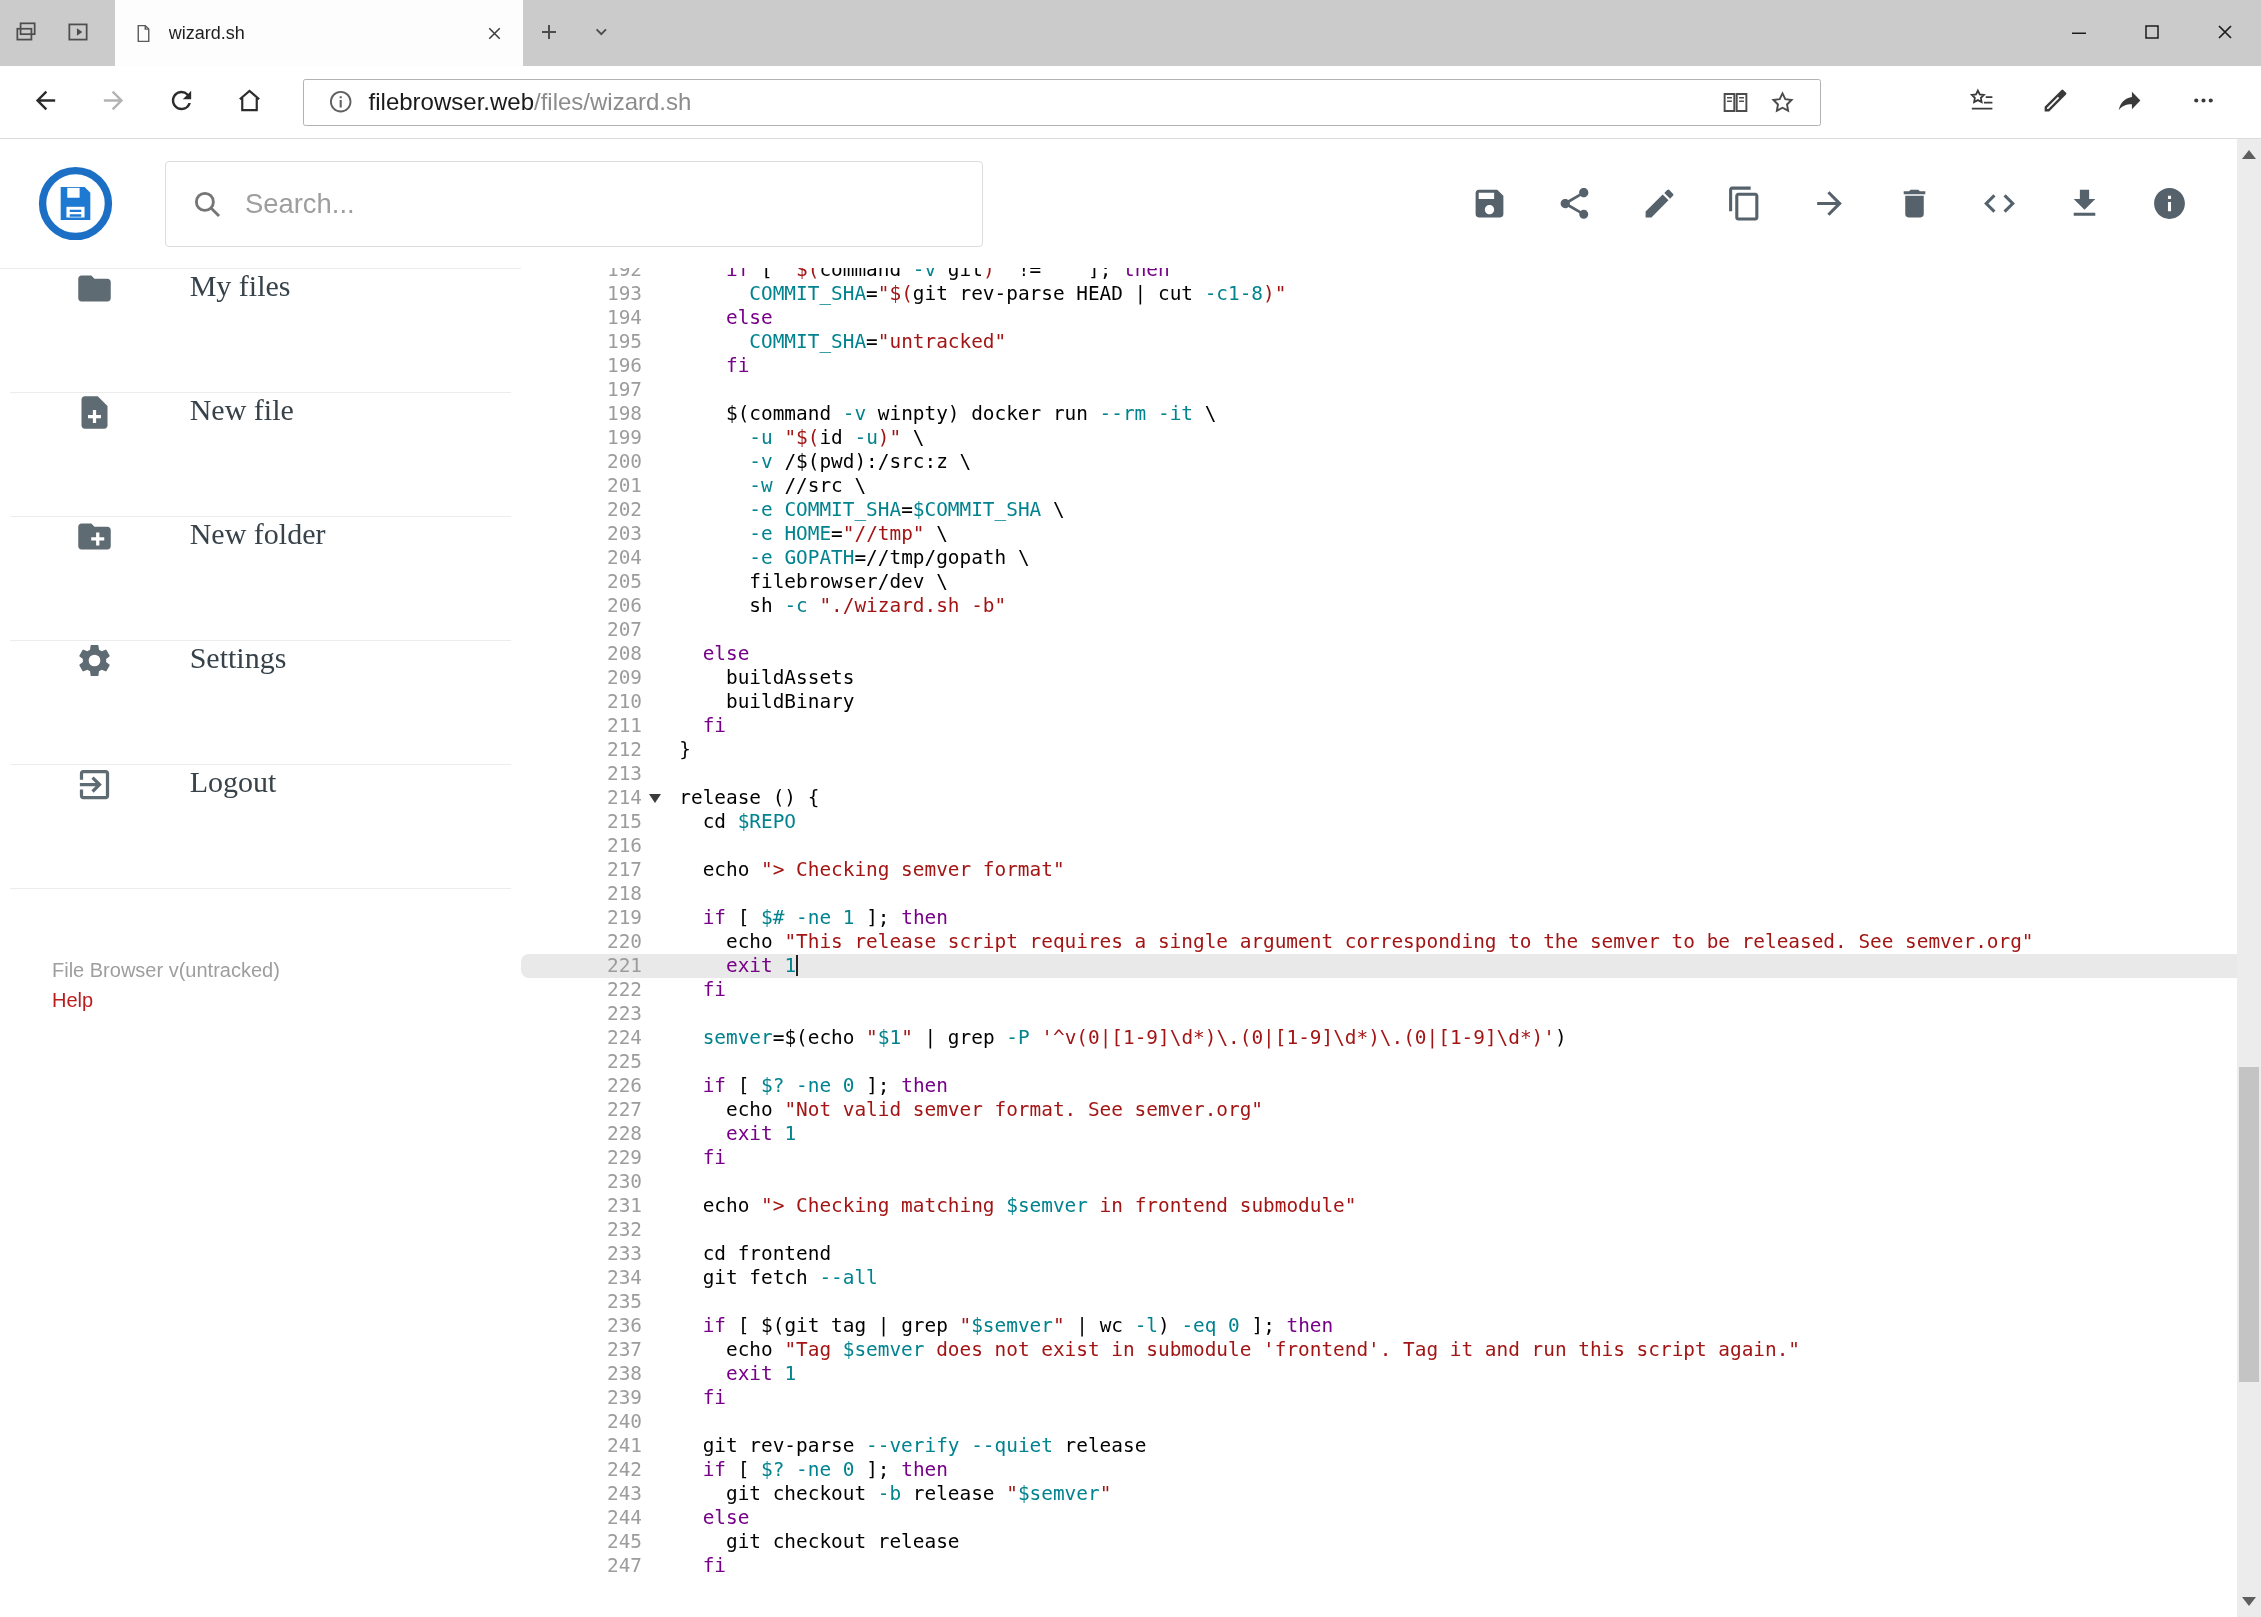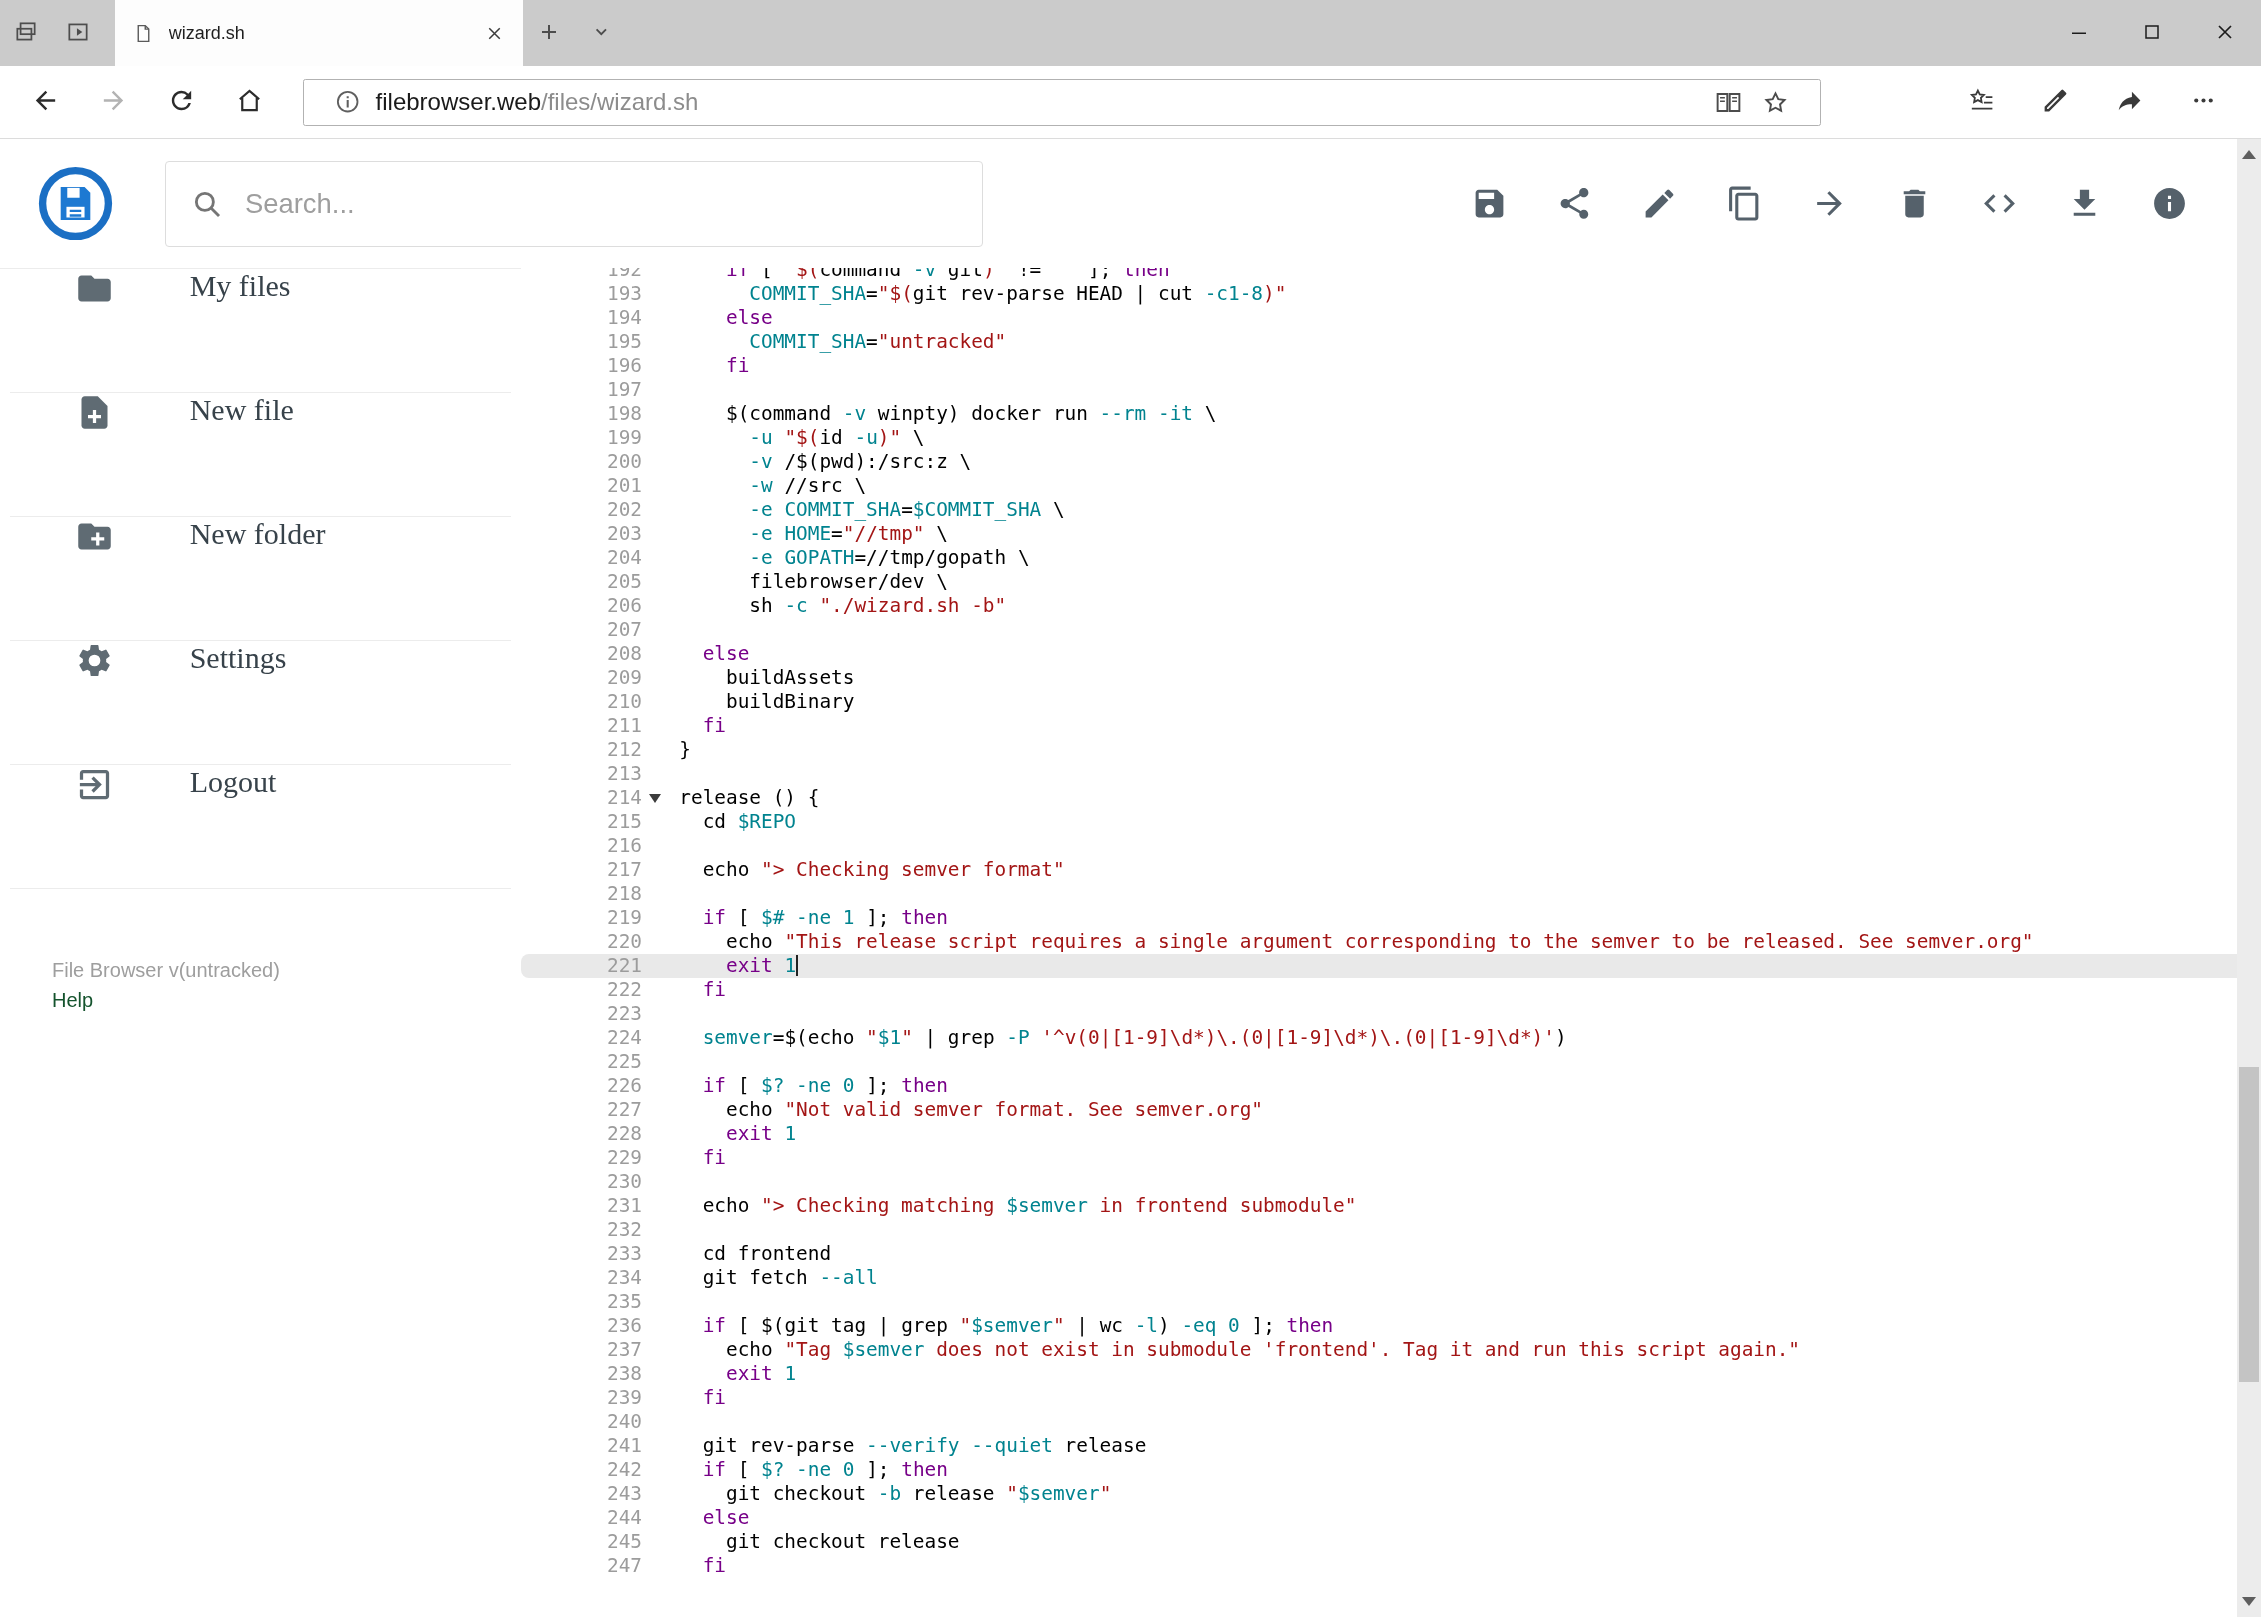--- a/index.html
+++ b/index.html
@@ -22,21 +22,21 @@
   .tabdrop svg { width:22.6px; height:22.6px; }
   .win-controls { margin-left: auto; display:flex; }
   .win-btn { width: 73px; background: transparent; border: 0; display:flex; align-items:center; justify-content:center; color:#1c1c1c; }
   .win-btn svg { width: 24px; height: 24px; }
 
   
   .addressbar { height: 73px; background:#fff; border-bottom: 1.6px solid #dcdcdc; display:flex; align-items:center; padding: 0 11.3px; flex:none; }
   .nav-btn { width: 68px; height: 60px; background:transparent; border:0; display:flex; align-items:center; justify-content:center; color:#2c2c2c; }
   .nav-btn svg { width: 29px; height: 29px; }
   .nav-btn.disabled { color:#b3b3b3; }
-  .urlbox { height: 47px; width: 1518px; margin-left: 19.4px; border: 1.6px solid #b2b2b2; border-radius: 2.4px; background:#fff; display:flex; align-items:center; padding: 0 30px; }
+  .urlbox { height: 47px; width: 1518px; margin-left: 19.4px; border: 1.6px solid #b2b2b2; border-radius: 2.4px; background:#fff; display:flex; align-items:center; padding: 0 23px; }
   .url-info { color:#5f5f5f; display:flex; }
   .url-info svg { width: 27.4px; height: 27.4px; }
   .url-text { font-size: 24px; margin-left: 14.5px; white-space: nowrap; }
   .url-host { color: #1a1a1a; }
   .url-path { color: #8c8c8c; }
   .url-right { margin-left:auto; display:flex; align-items:center; gap: 18px; color:#4c4c4c; }
   .url-right .uic { display:flex; }
   .url-right svg { width: 29px; height: 29px; }
   .bar-right { margin-left: auto; display: flex; align-items: center; padding-right: 9.7px; }
   .bar-right .nav-btn { width: 74px; color:#3a3a3a; }
@@ -59,21 +59,21 @@
 
   .appbody { flex:1; display:flex; overflow:hidden; }
 
   
   .sidebar { width: 521px; flex:none; border-top: 1.6px solid #ececec; display:flex; flex-direction:column; }
   .sb-item { height: 124px; display:flex; align-items:flex-start; padding-left: 65px; border-bottom: 1.6px solid #ececec; margin: 0 9.7px; font-family: Liberation Serif, serif; }
   .sb-icon { color:#5f6b73; display:flex; margin-right: 76px; }
   .sb-icon svg { width: 39px; height: 39px; }
   .sb-label { font-size: 30px; color:#37424a; }
   .sb-footer { margin-top: 66px; padding-left: 52px; font-size: 20px; color:#9e9e9e; line-height: 30px; }
-  .sb-footer a { color:#14532d; text-decoration:none; display:block; }
+  .sb-footer a { color:#b91c1c; text-decoration:none; display:block; }
 
   
   .editor { flex: 1; overflow: hidden; position: relative; background:#fff; }
   .code-lines { margin-top: -9.7px; font-family: "DejaVu Sans Mono", monospace; font-size: 19.4px; line-height: 24px; }
   .code-line { display:flex; height: 24px; white-space: pre; }
   .code-line.active { background: #e9e9e9; border-radius: 8px; }
   .gut { width: 121px; flex:none; text-align: right; color: #9c9c9c; }
   .fold { width: 26px; flex:none; position:relative; }
   .tri { display:block; width:0; height:0; border-left:6.5px solid transparent; border-right:6.5px solid transparent; border-top:9px solid #3c3c3c; margin: 8px 0 0 6.5px; }
   .ct { flex:1; padding-left: 11.3px; white-space: pre; }

